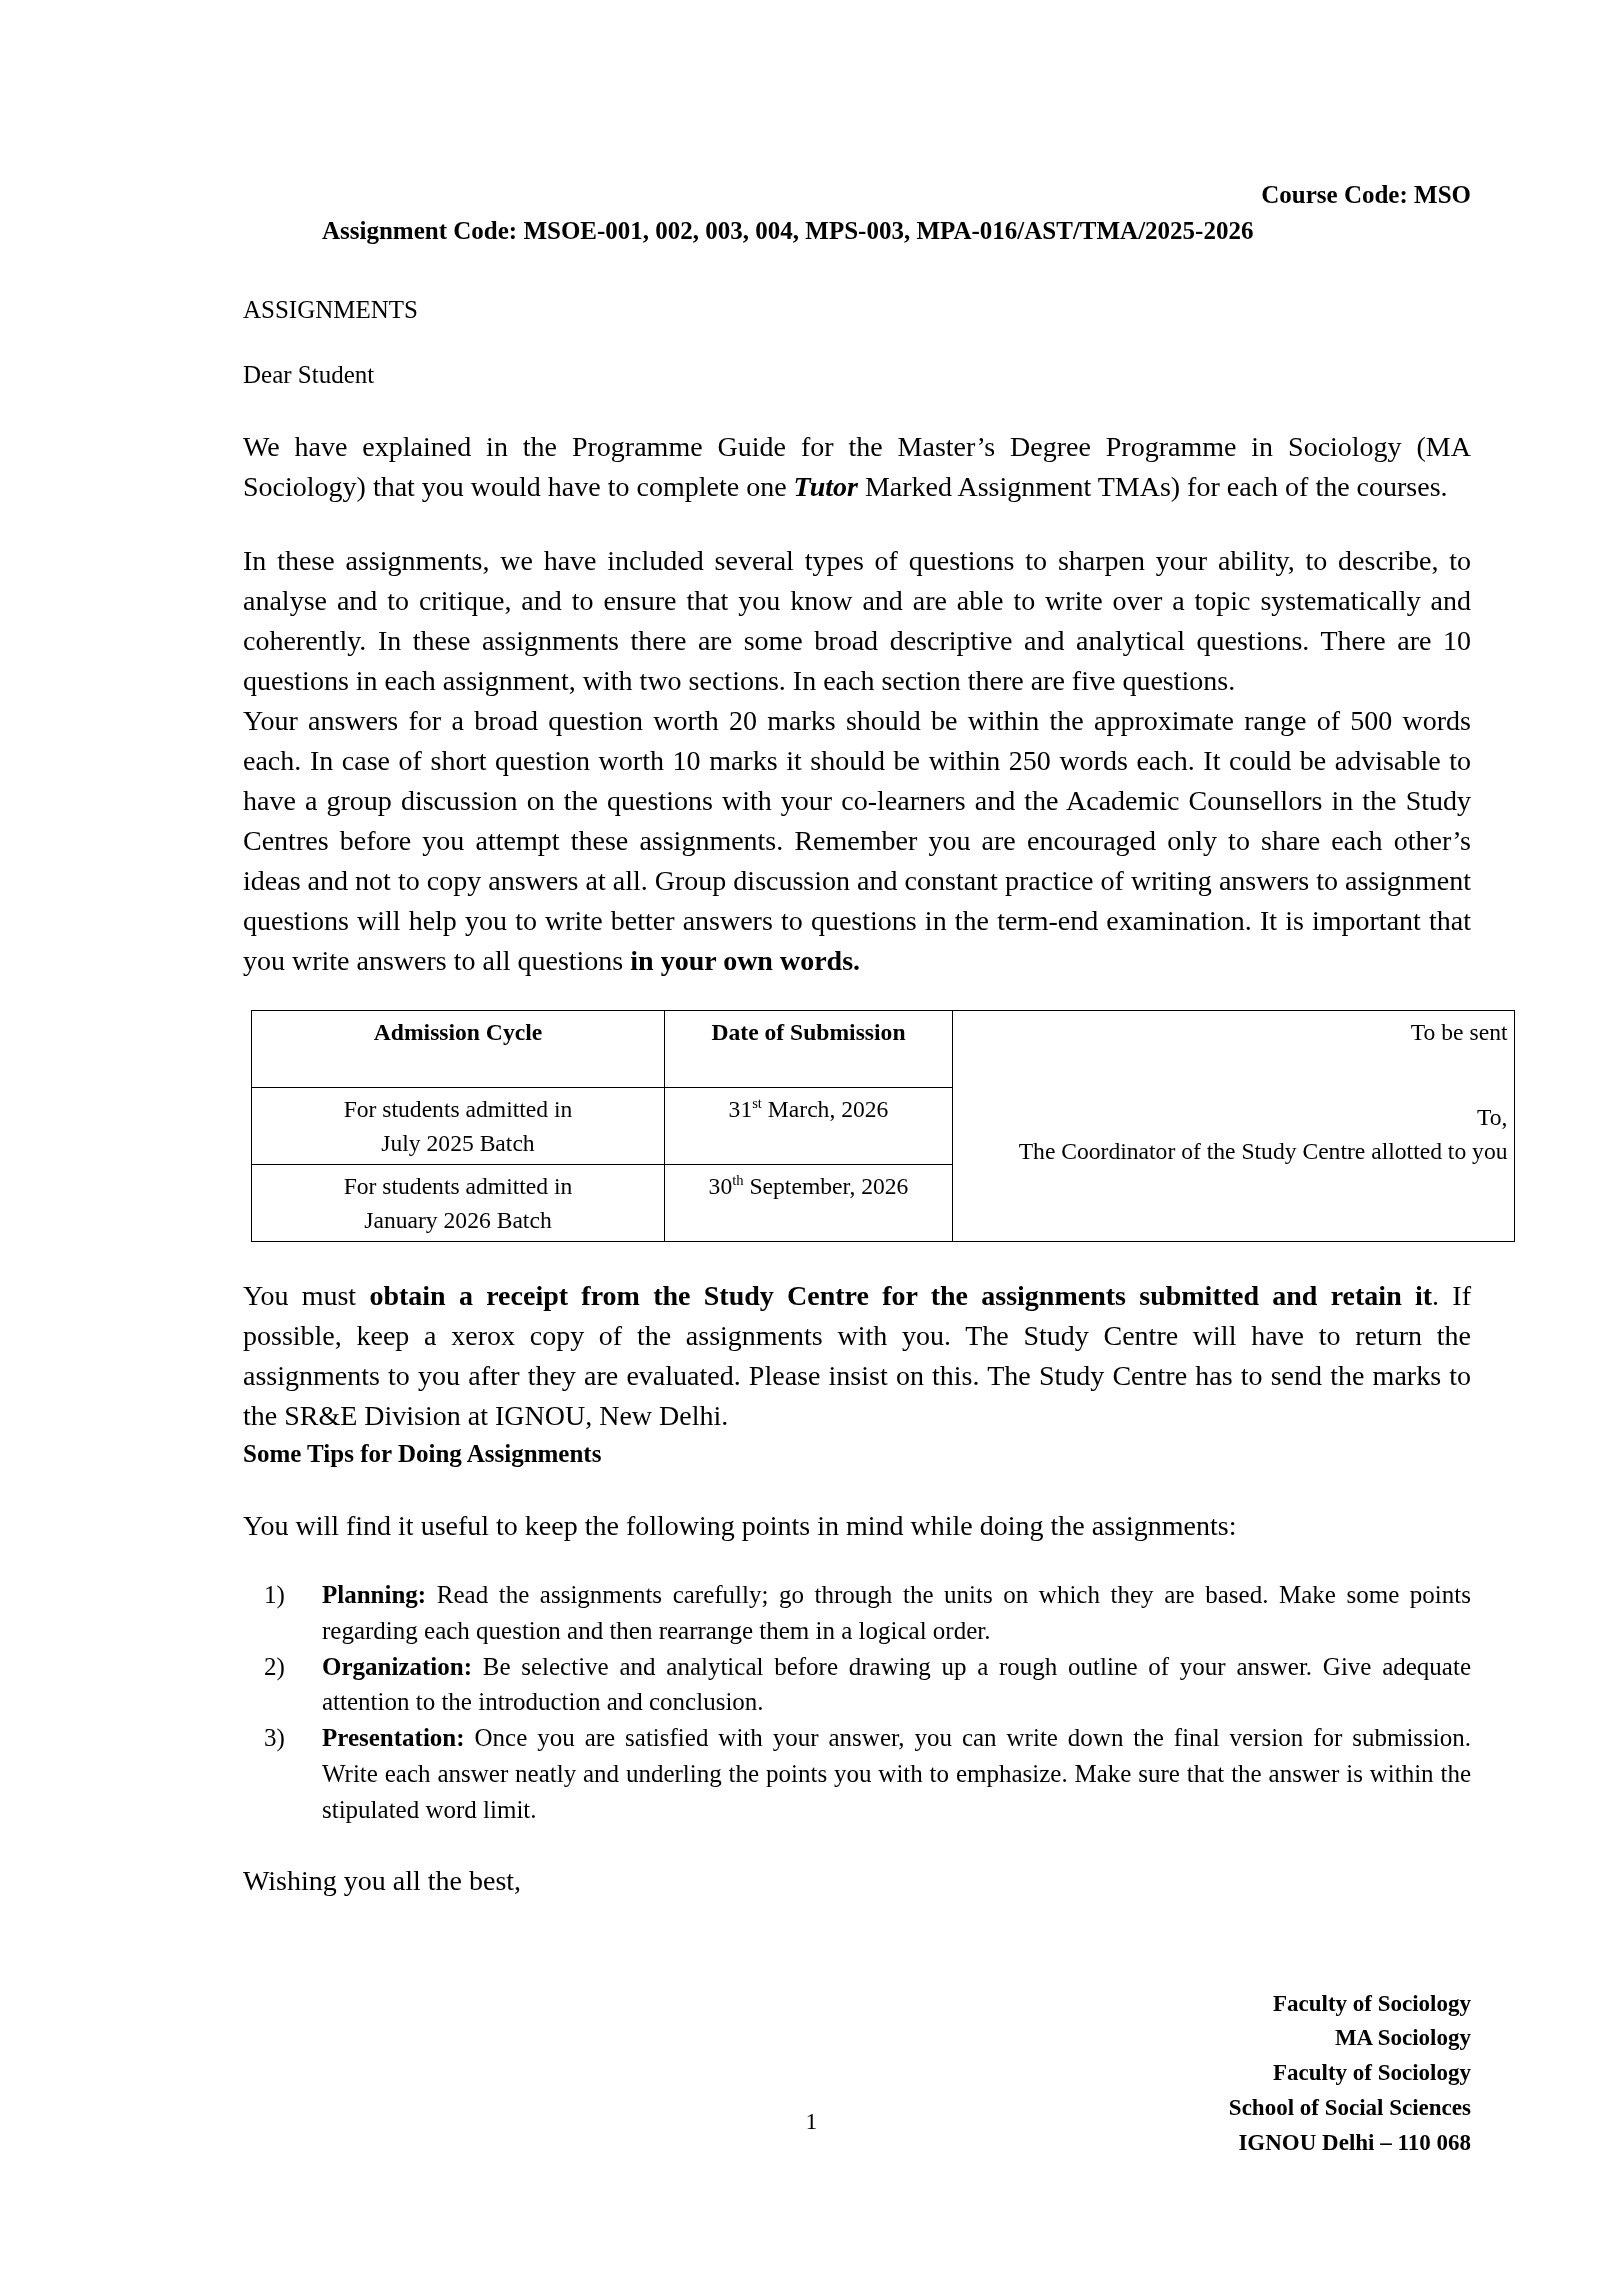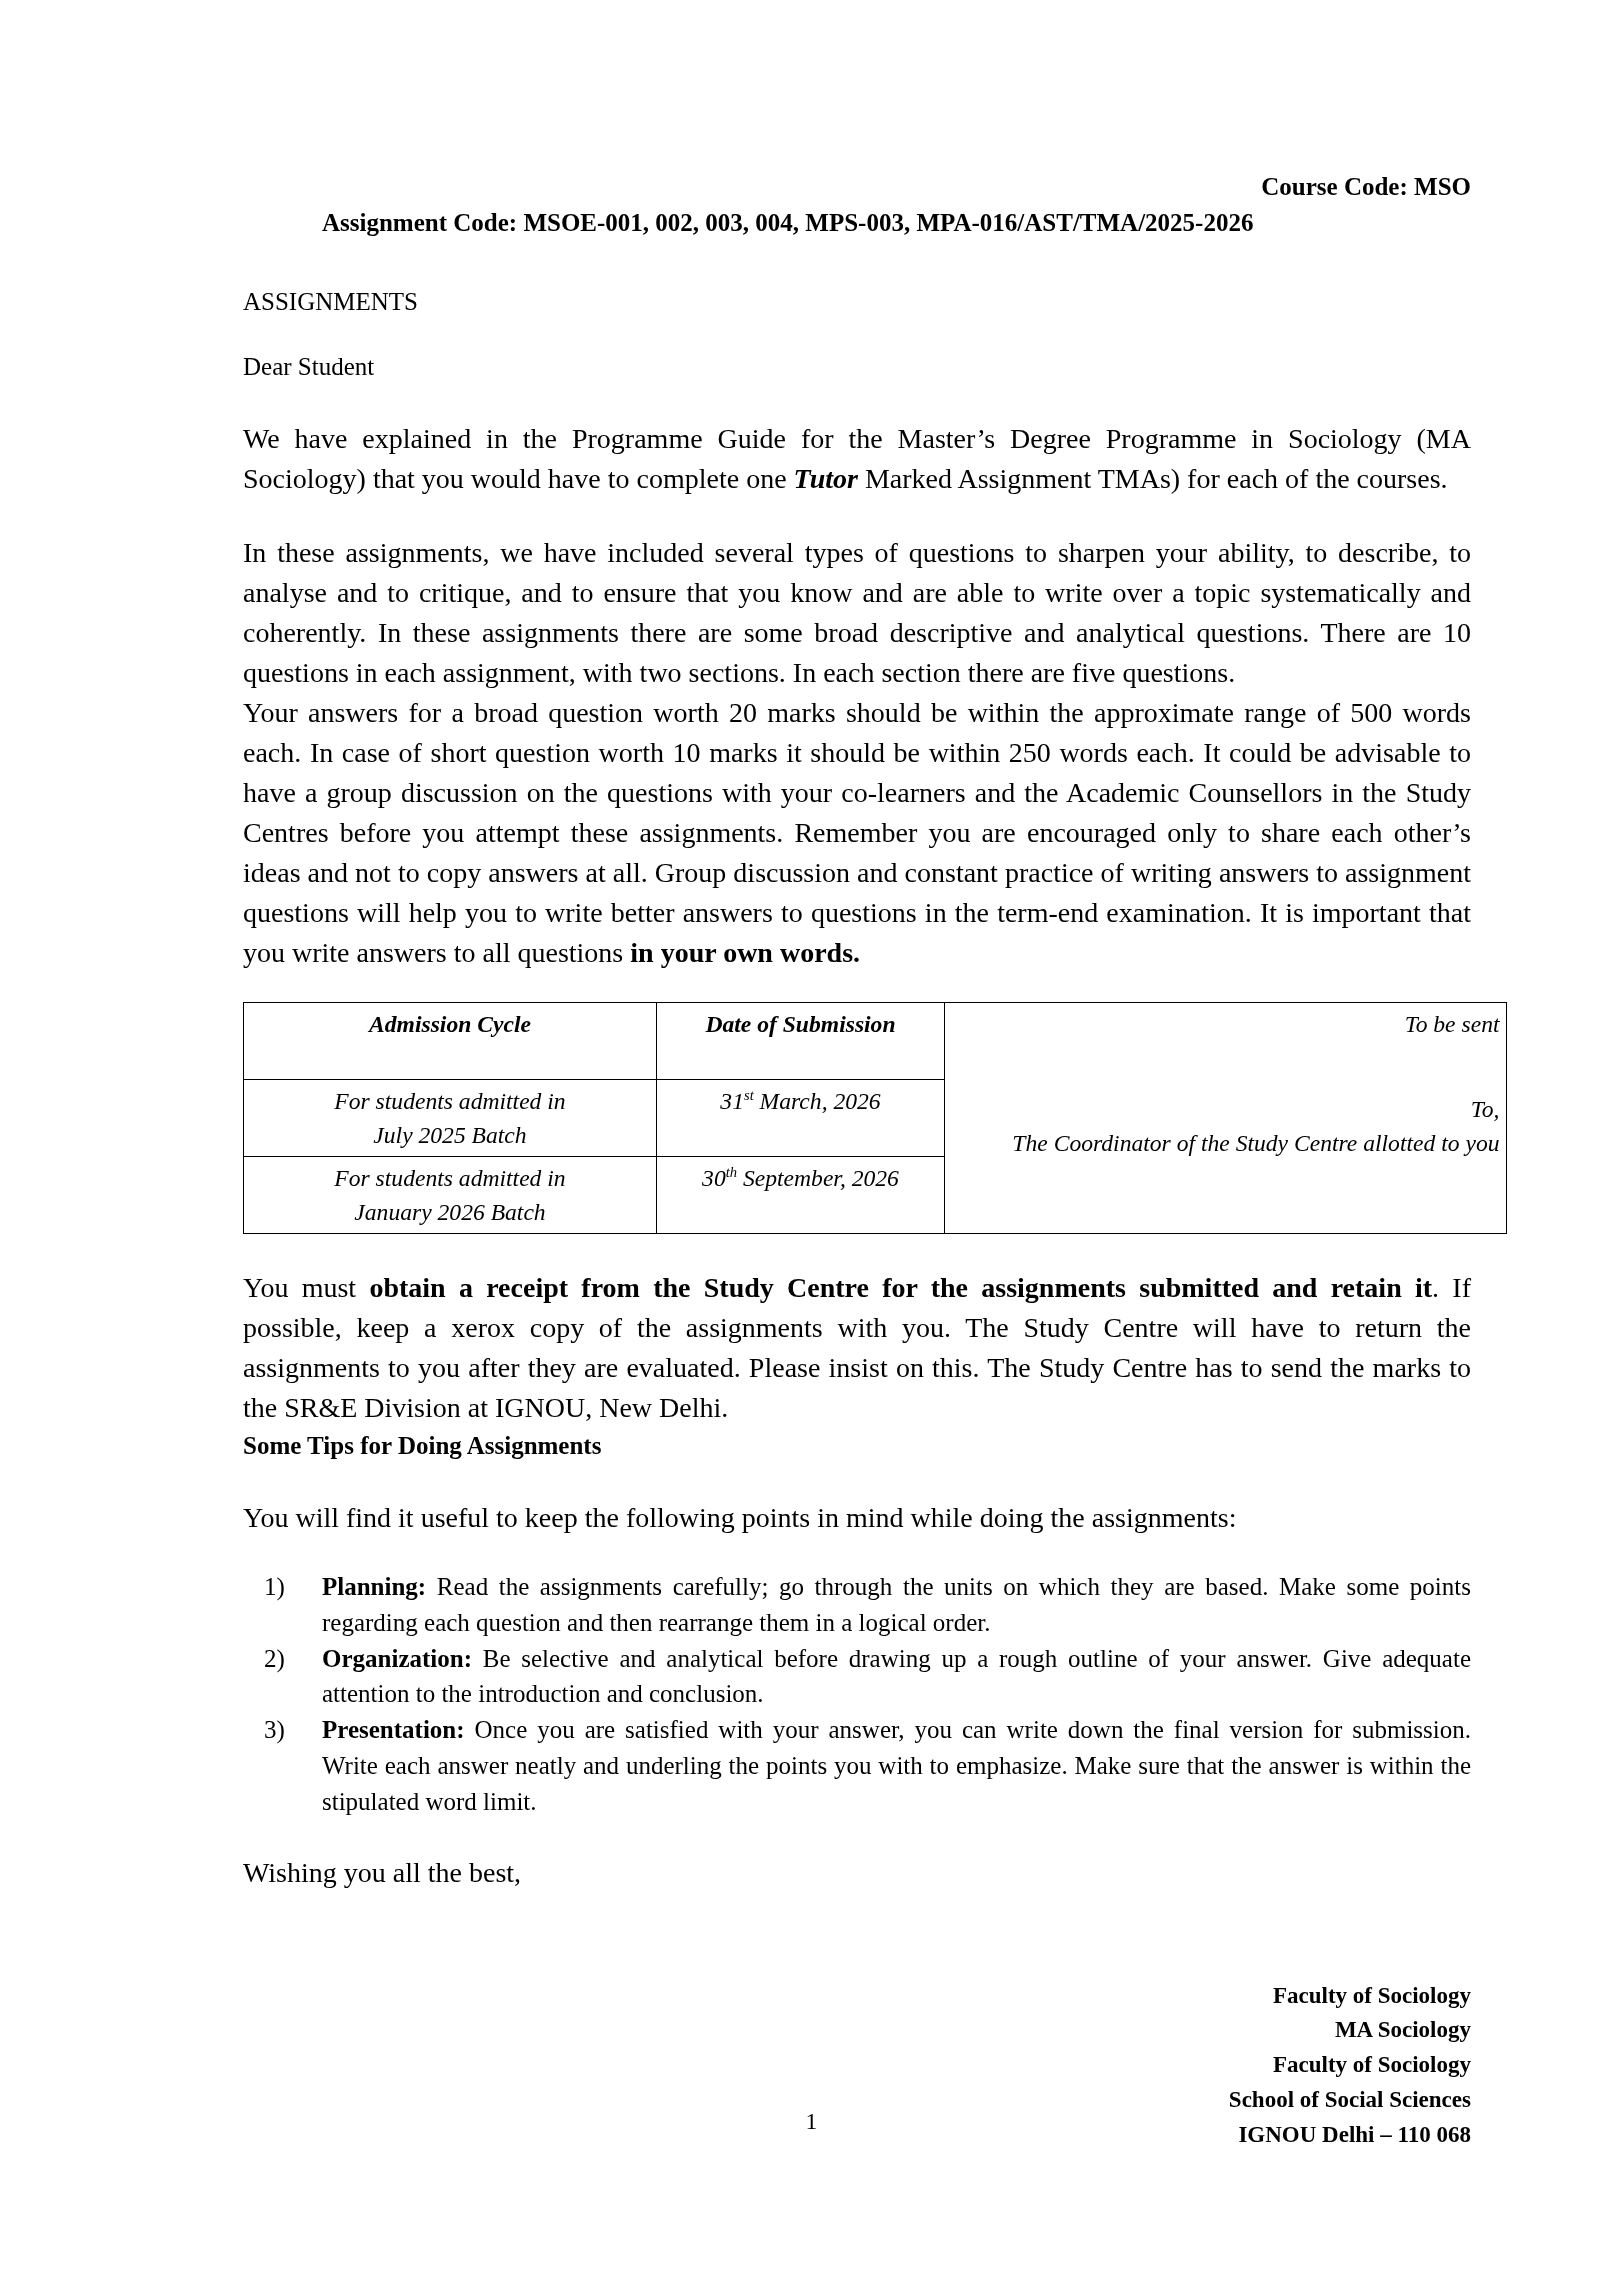--- a/index.html
+++ b/index.html
@@ -13,21 +13,21 @@
     height: 2295px;
     background: #ffffff;
     font-family: "Liberation Serif", "DejaVu Serif", serif;
     color: #000000;
     box-sizing: border-box;
     overflow: hidden;
   }
   .content {
     position: absolute;
     left: 243px;
-    top: 0;
+    top: 8px;
     width: 1228px;
   }
 
   
   .hdr {
     font-weight: bold;
     font-size: 25px;
     line-height: 1.42;
     text-align: right;
     margin-top: 169px;
@@ -65,23 +65,22 @@
 
   b, strong { font-weight: bold; }
   i, em { font-style: italic; }
   .bi { font-weight: bold; font-style: italic; }
 
   
   table.sub-table {
     border-collapse: collapse;
     width: 1220px;
     margin-top: 29px;
-    margin-left: 0px;
+    margin-left: 8px;
     table-layout: fixed;
-    font-style: italic;
   }
   table.sub-table td {
     border: 1.3px solid #000000;
     font-size: 23.6px;
     line-height: 1.45;
     padding: 3.9px 6.5px;
     vertical-align: top;
   }
   td.c1 { width: 399px; text-align: center; }
   td.c2 { width: 274px; text-align: center; }

